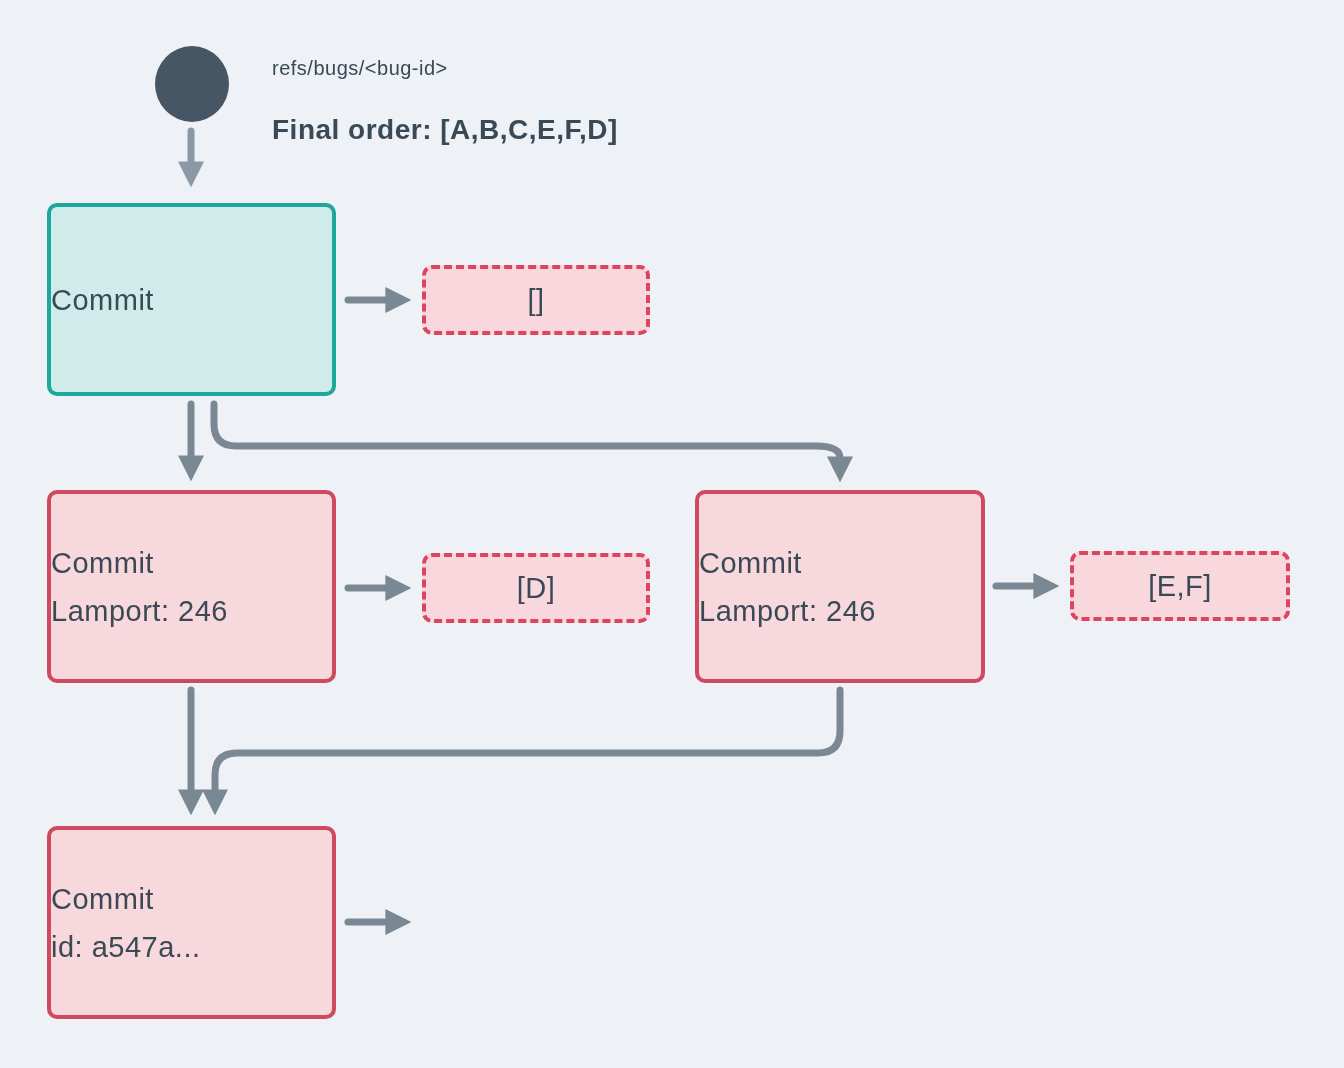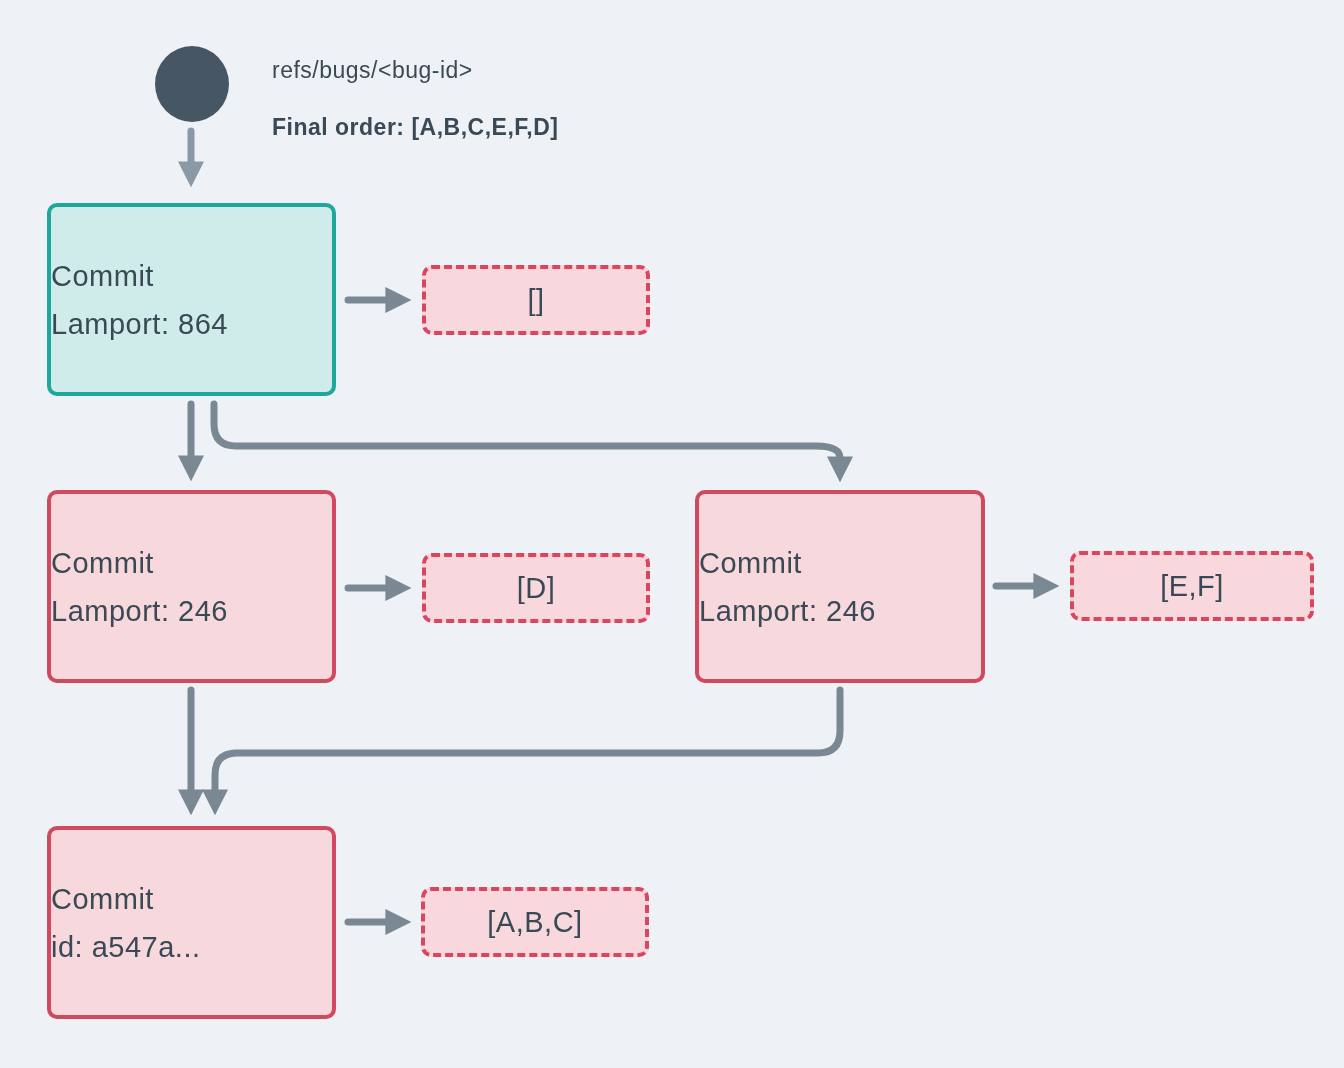--- a/index.html
+++ b/index.html
@@ -45,27 +45,27 @@
   .ref-circle{
     position:absolute;
     left:155px;top:46px;
     width:74px;height:76px;
     border-radius:50%;
     background:var(--node-circle);
   }
   .ref-name{
     position:absolute;
     left:272px;top:57px;
-    font-size:23px;
+    font-size:20px;
     letter-spacing:.5px;
   }
   .final-order{
     position:absolute;
     left:272px;top:114px;
-    font-size:23px;
+    font-size:28px;
     font-weight:bold;
     letter-spacing:.5px;
   }
   .commit{
     position:absolute;
     width:289px;height:193px;
     border-radius:10px;
     display:flex;
     flex-direction:column;
     justify-content:center;
@@ -130,43 +130,39 @@
     <path d="M 348 922 H 388" marker-end="url(#ah)"></path>
   </svg>
 
   <div class="ref-circle"></div>
 
   <div class="ref-name">refs/bugs/&lt;bug-id&gt;</div>
   <div class="final-order">Final order: [A,B,C,E,F,D]</div>
 
   <div class="commit teal" style="left:47px;top:203px">
     <div>Commit</div>
-    <div>Lamport: 864</div>
   </div>
   <div class="ops" style="left:422px;top:265px">
     <span>[]</span>
   </div>
 
   <div class="commit pink" style="left:47px;top:490px">
     <div>Commit</div>
     <div>Lamport: 246</div>
   </div>
   <div class="ops" style="left:422px;top:553px">
     <span>[D]</span>
   </div>
 
   <div class="commit pink" style="left:695px;top:490px;width:290px">
     <div>Commit</div>
     <div>Lamport: 246</div>
   </div>
-  <div class="ops" style="left:1070px;top:551px;width:244px">
+  <div class="ops" style="left:1070px;top:551px;width:220px">
     <span>[E,F]</span>
   </div>
 
   <div class="commit pink" style="left:47px;top:826px">
     <div>Commit</div>
     <div>id: a547a...</div>
   </div>
-  <div class="ops" style="left:421px;top:887px">
-    <span>[A,B,C]</span>
-  </div>
 
 </div>
 
 </body></html>

